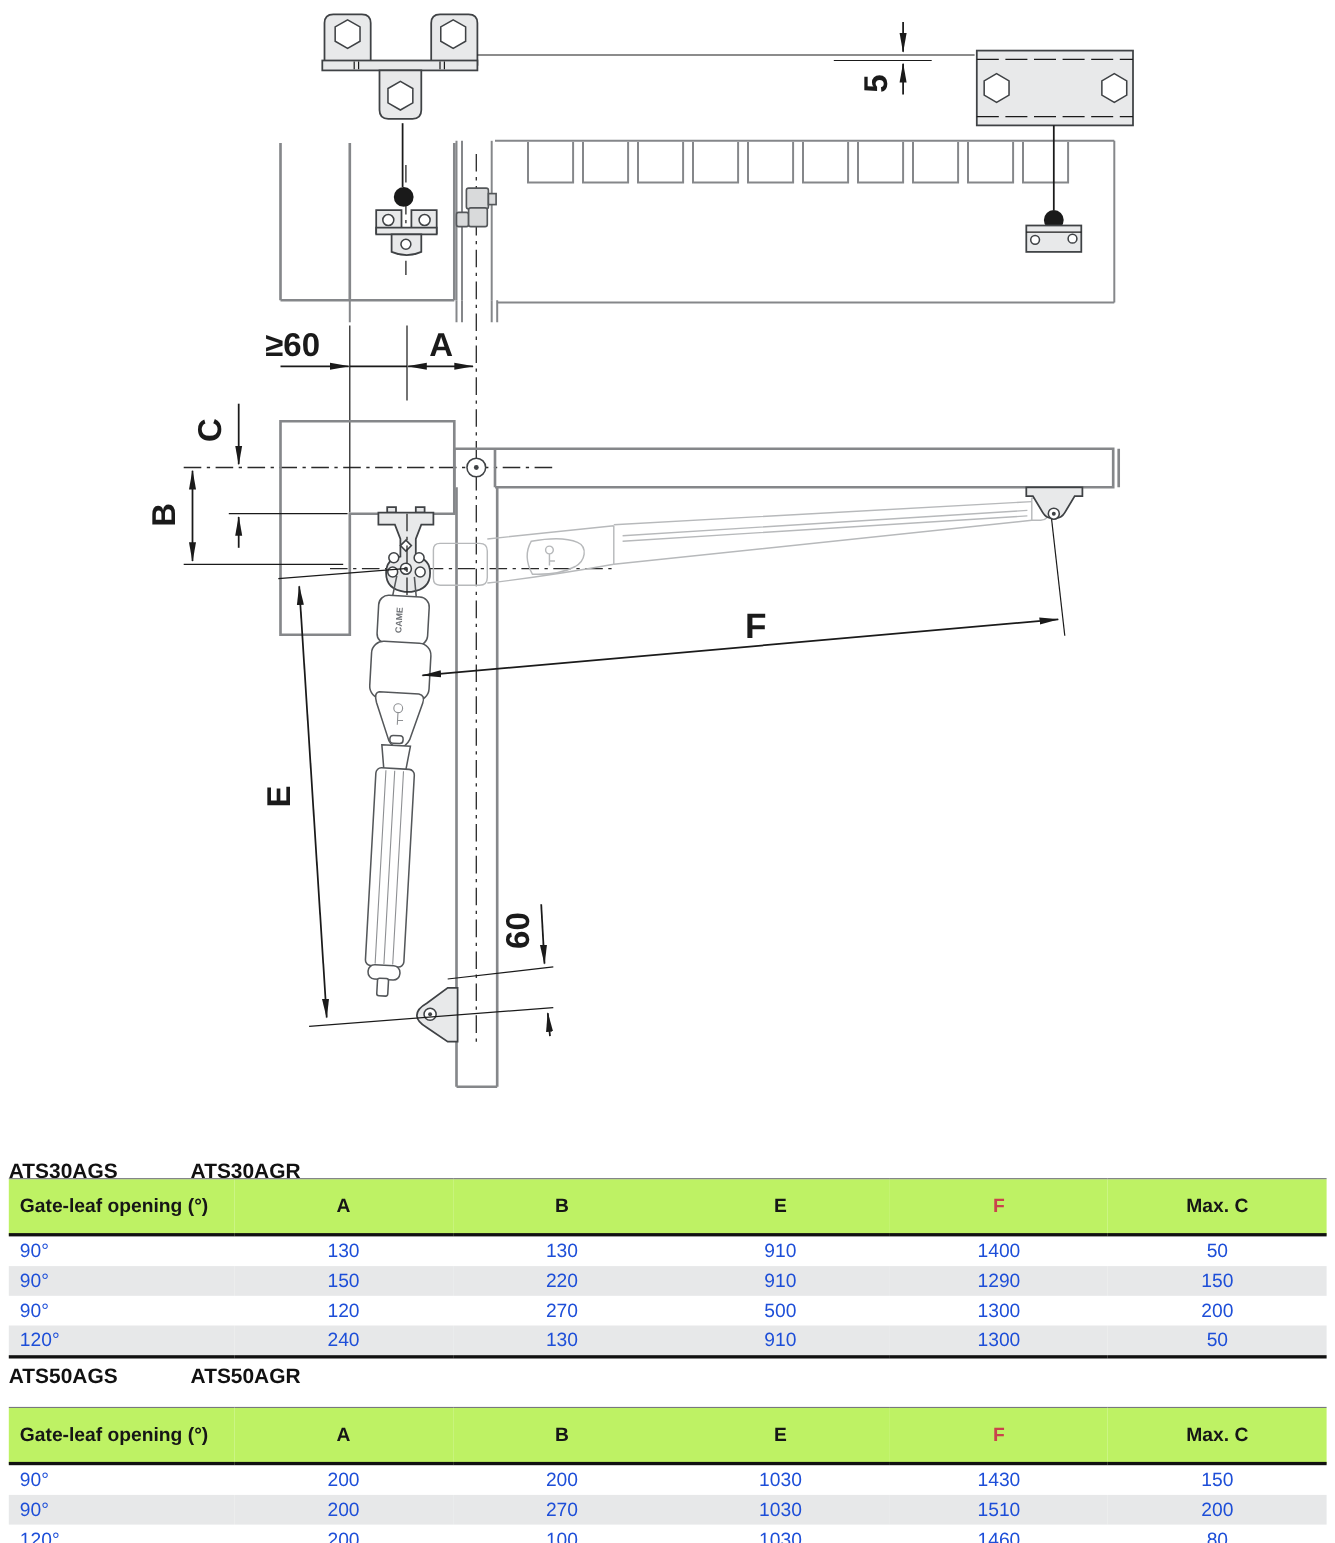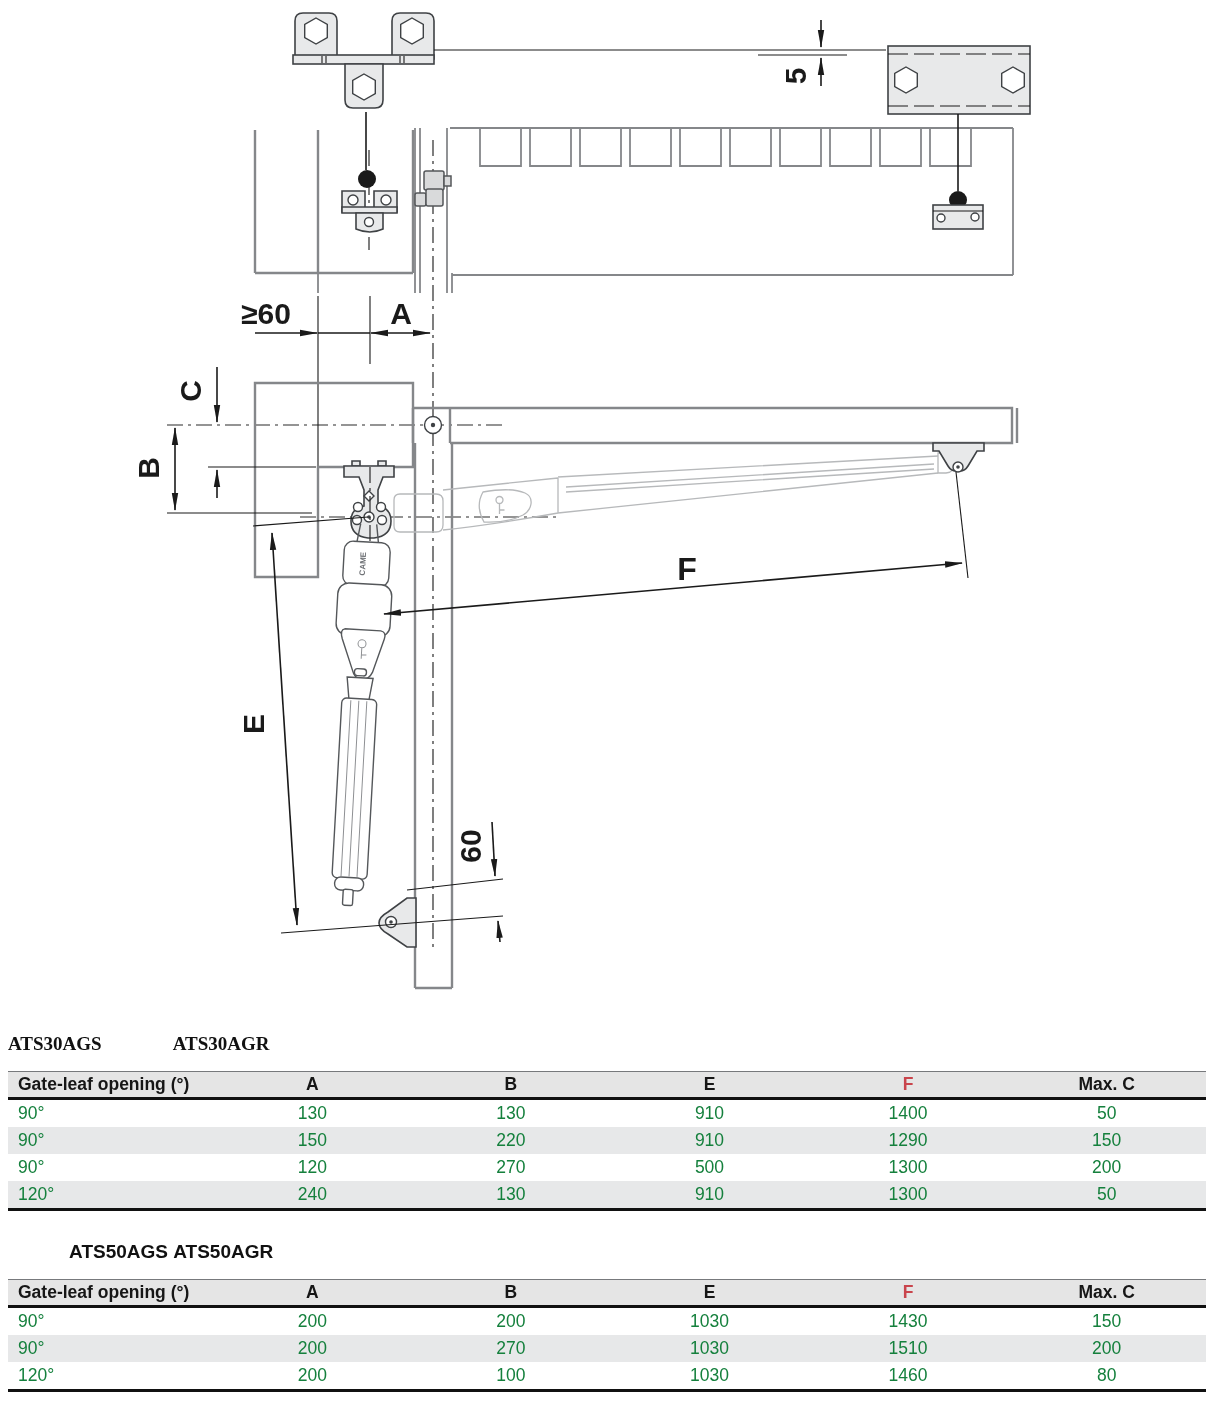--- a/index.html
+++ b/index.html
@@ -21,28 +21,28 @@
   .hingef{fill:#d9dadb;stroke:#54575a;stroke-width:1.5;}
   .dlabel{font:700 30px "Liberation Sans",sans-serif;fill:#1a1a1a;text-anchor:middle;}
   .flabel{font:700 32px "Liberation Sans",sans-serif;fill:#1a1a1a;text-anchor:middle;}
   .brand{font:700 8px "Liberation Sans",sans-serif;fill:#6f7276;text-anchor:middle;}
   
   .model-row{position:absolute;left:8px;font:700 19px "Liberation Sans",sans-serif;color:#111;}
   .model-row span{display:inline-block;}
   .model-row .m1{width:160px;}
   .dim-table{position:absolute;left:8px;width:1198px;border-collapse:collapse;table-layout:fixed;
              font:17.5px "Liberation Sans",sans-serif;border-bottom:3px solid #111;}
-  .dim-table thead th{background:#e5e5e5;border-top:1px solid #77797c;border-bottom:3px solid #111;
-             height:25px;font-weight:700;color:#161616;text-align:center;padding:0;margin-left:20px;}
+  .dim-table thead th{background:#bef264;border-top:1px solid #77797c;border-bottom:3px solid #111;
+             height:25px;font-weight:700;color:#161616;text-align:center;padding:12px;margin-left:20px;}
   .dim-table th.first,.dim-table td.first{text-align:left;padding-left:10px;}
-  .dim-table td{height:27px;text-align:center;color:#15803d;padding:0;}
+  .dim-table td{height:27px;text-align:center;color:#1d4ed8;padding:0;}
   .dim-table tbody tr:nth-child(even){background:#e7e8e9;}
   .dim-table th.fcol{color:#c9444c;}
   #t1{top:1071px;} #t2{top:1279px;}
-  #m1{top:1033px;font-family:Liberation Serif, serif;} #m2{top:1241px;text-align:right;}
+  #m1{top:1055px;} #m2{top:1241px;}
 </style>
 </head>
 <body>
 
 <svg id="diagram" width="1214" height="1030" viewBox="0 0 1214 1030" xmlns="http://www.w3.org/2000/svg">
   <defs>
     <marker id="arw" viewBox="0 0 18 8" refX="17" refY="4" markerWidth="18" markerHeight="8" orient="auto-start-reverse" markerUnits="userSpaceOnUse">
       <path d="M18,4 L0,0.8 L0,7.2 Z" fill="#1a1a1a"></path>
     </marker>
   </defs>

